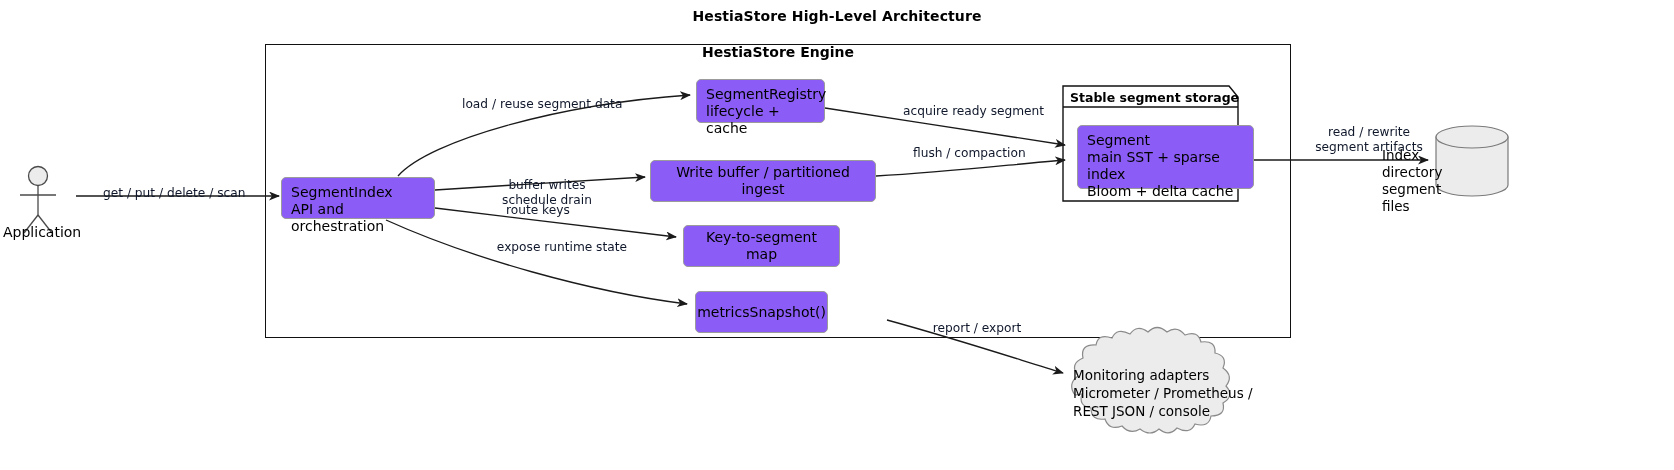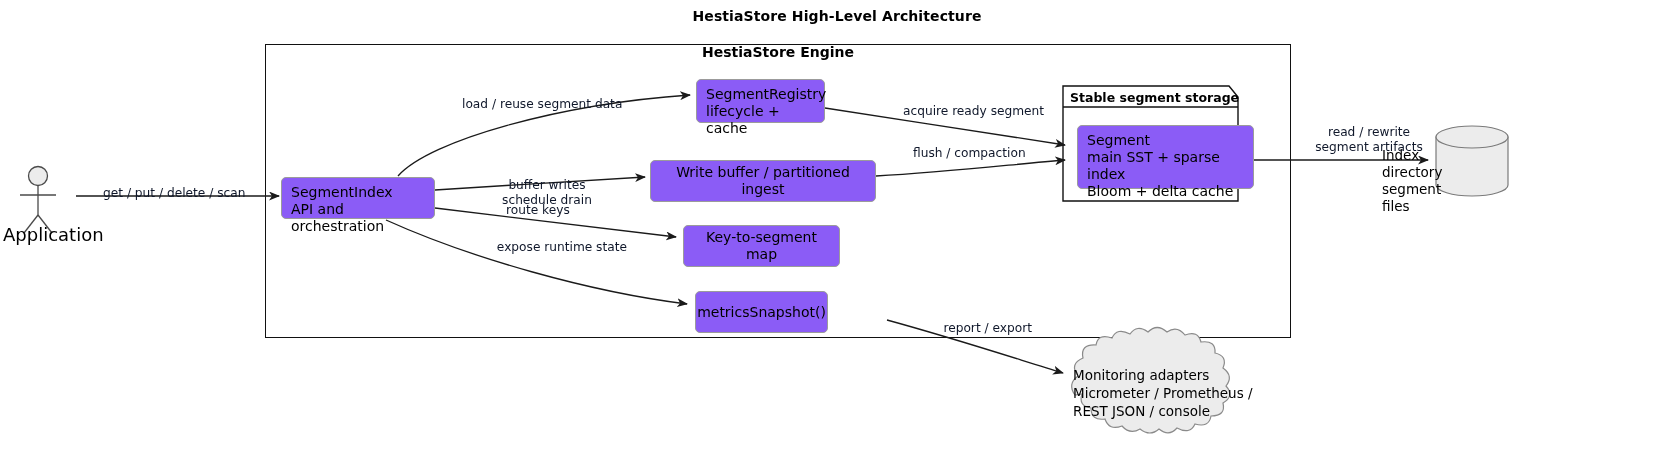--- a/index.html
+++ b/index.html
@@ -86,21 +86,21 @@
   .edge-label {
     position: absolute;
     font-size: 12.2px;
     line-height: 15px;
     color: #0f172a;
     white-space: pre-line;
     text-align: center;
   }
   .actor-label {
     position: absolute;
-    font-size: 18px;
+    font-size: 14px;
     white-space: nowrap;
   }
   .db-label {
     position: absolute;
     font-size: 13.5px;
     line-height: 17px;
     white-space: pre-line;
   }
   .cloud-label {
     position: absolute;
@@ -214,15 +214,15 @@
 
   <div class="edge-label" style="left:477px; top:240px; width:150px; text-align:right;">expose runtime state</div>
 
   <div class="edge-label" style="left:903px; top:104px; width:145px; text-align:left;">acquire ready segment</div>
 
   <div class="edge-label" style="left:913px; top:146px; width:125px; text-align:left;">flush / compaction</div>
 
   <div class="edge-label" style="left:1314px; top:125px; width:110px;">read / rewrite
 segment artifacts</div>
 
-  <div class="edge-label" style="left:922px; top:321px; width:110px; text-align:right;">report / export</div>
+  <div class="edge-label" style="left:922px; top:321px; width:110px; text-align:center;">report / export</div>
 
 </div>
 
 </body></html>

